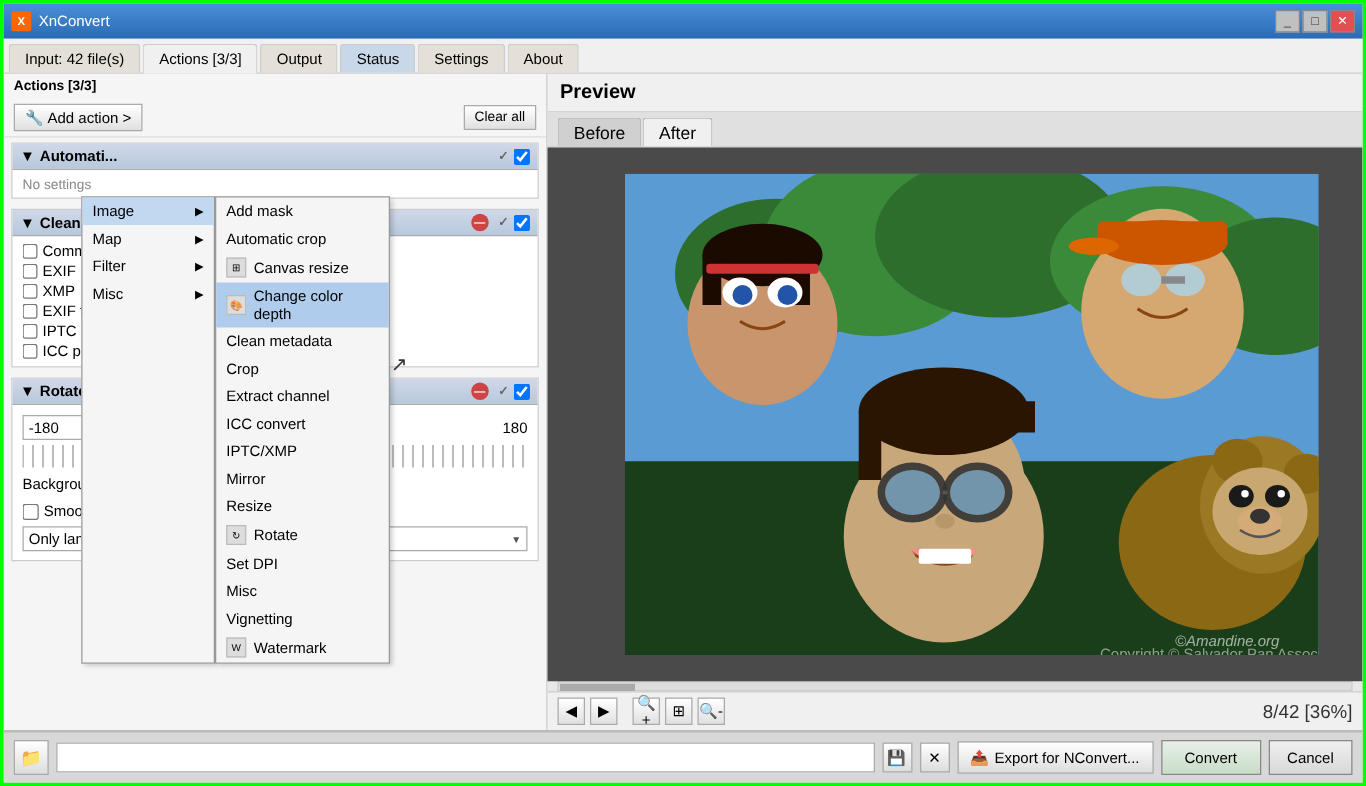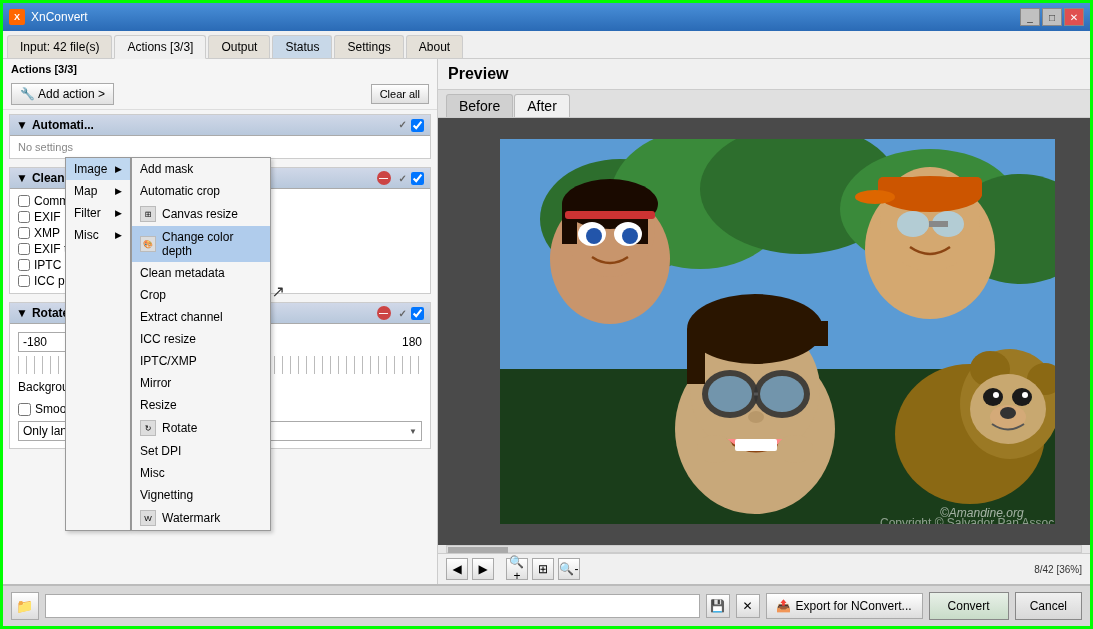--- a/index.html
+++ b/index.html
@@ -47,41 +47,41 @@
     .color-swatch { width: 20px; height: 20px; border: 1px solid #888; background: white; cursor: pointer; }
     .smooth-row { display: flex; align-items: center; gap: 4px; padding: 2px 0; }
     .dropdown-row { padding: 3px 0; }
     .dropdown { width: 100%; border: 1px solid #aaa; padding: 2px 4px; background: white; cursor: pointer; display: flex; align-items: center; justify-content: space-between; }
     .dropdown-arrow { font-size: 8px; color: #555; }
 
     
     .dropdown-overlay { position: absolute; top: 0; left: 0; width: 100%; height: 100%; pointer-events: none; }
     .context-menu-container { position: absolute; top: 98px; left: 62px; z-index: 100; display: flex; pointer-events: none; }
 
-    .menu-level1 { background: #f5f5f5; border: 1px solid #999; box-shadow: 2px 2px 4px rgba(0,0,0,0.2); width: 66px; }
+    .menu-level1 { background: #f5f5f5; border: 1px solid #999; box-shadow: 2px 2px 4px rgba(0,0,0,0.2); width: 107px; }
     .menu-level1-item { padding: 4px 8px; display: flex; align-items: center; justify-content: space-between; cursor: pointer; font-size: 11px; }
     .menu-level1-item:hover, .menu-level1-item.active { background: #c0d8f0; }
     .menu-arrow { font-size: 9px; }
 
     .menu-level2 { background: #f5f5f5; border: 1px solid #999; box-shadow: 2px 2px 4px rgba(0,0,0,0.2); width: 140px; margin-top: 0; }
     .menu-level2-item { padding: 4px 8px; display: flex; align-items: center; gap: 6px; cursor: pointer; font-size: 11px; }
     .menu-item-icon { width: 16px; height: 16px; background: #ddd; border: 1px solid #bbb; display: flex; align-items: center; justify-content: center; font-size: 8px; flex-shrink: 0; }
 
     
     .right-panel { flex: 1; display: flex; flex-direction: column; background: #e8e8e8; }
     .preview-header { padding: 6px 10px; font-weight: bold; font-size: 16px; border-bottom: 1px solid #ccc; background: #f0f0f0; }
     .preview-tabs { display: flex; padding: 4px 8px 0; gap: 1px; background: #e0e0e0; border-bottom: 1px solid #ccc; }
     .preview-tab { padding: 3px 12px; border: 1px solid #bbb; border-bottom: none; background: #d0d0d0; cursor: pointer; font-size: 14px; border-radius: 3px 3px 0 0; }
     .preview-tab.active { background: #f0f0f0; }
 
     .preview-image-area { flex: 1; background: #4a4a4a; position: relative; overflow: hidden; display: flex; align-items: center; justify-content: center; padding-left: 26px; }
 
     .preview-toolbar { display: flex; align-items: center; padding: 4px 8px; background: #f0f0f0; border-top: 1px solid #ccc; gap: 4px; }
     .preview-btn { width: 22px; height: 22px; border: 1px solid #aaa; background: linear-gradient(to bottom, #fff, #e0e0e0); display: flex; align-items: center; justify-content: center; cursor: pointer; font-size: 12px; }
-    .preview-info { margin-left: auto; font-size: 10px; color: #333; }
+    .preview-info { margin-left: auto; font-size: 15px; color: #333; }
     .preview-scrollbar { height: 8px; background: #ddd; margin: 0 8px; border: 1px solid #ccc; }
     .scrollbar-thumb { width: 60px; height: 6px; background: #aaa; margin: 1px; }
 
     
     .bottom-bar { display: flex; align-items: center; padding: 6px 8px; background: #d8d8d8; border-top: 2px solid #bbb; gap: 6px; height: 42px; }
     .folder-btn { width: 28px; height: 28px; border: 1px solid #aaa; background: linear-gradient(to bottom, #fff, #ddd); display: flex; align-items: center; justify-content: center; cursor: pointer; font-size: 14px; }
     .path-input { flex: 1; border: 1px solid #aaa; padding: 3px 6px; background: white; height: 24px; }
     .bottom-icon-btn { width: 24px; height: 24px; border: 1px solid #aaa; background: linear-gradient(to bottom, #fff, #ddd); display: flex; align-items: center; justify-content: center; cursor: pointer; font-size: 12px; }
     .export-btn { border: 1px solid #aaa; background: linear-gradient(to bottom, #fff, #ddd); padding: 3px 10px; cursor: pointer; display: flex; align-items: center; gap: 4px; height: 26px; font-size: 11px; }
     .convert-btn { background: linear-gradient(to bottom, #e8f0e8, #c8dcc8); border: 1px solid #888; padding: 4px 18px; cursor: pointer; font-size: 12px; height: 28px; margin-left: auto; }
@@ -253,21 +253,21 @@
               <div class="menu-level2-item">
                 <span>Clean metadata</span>
               </div>
               <div class="menu-level2-item">
                 <span>Crop</span>
               </div>
               <div class="menu-level2-item">
                 <span>Extract channel</span>
               </div>
               <div class="menu-level2-item">
-                <span>ICC resize</span>
+                <span>ICC convert</span>
               </div>
               <div class="menu-level2-item">
                 <span>IPTC/XMP</span>
               </div>
               <div class="menu-level2-item">
                 <span>Mirror</span>
               </div>
               <div class="menu-level2-item">
                 <span>Resize</span>
               </div>

